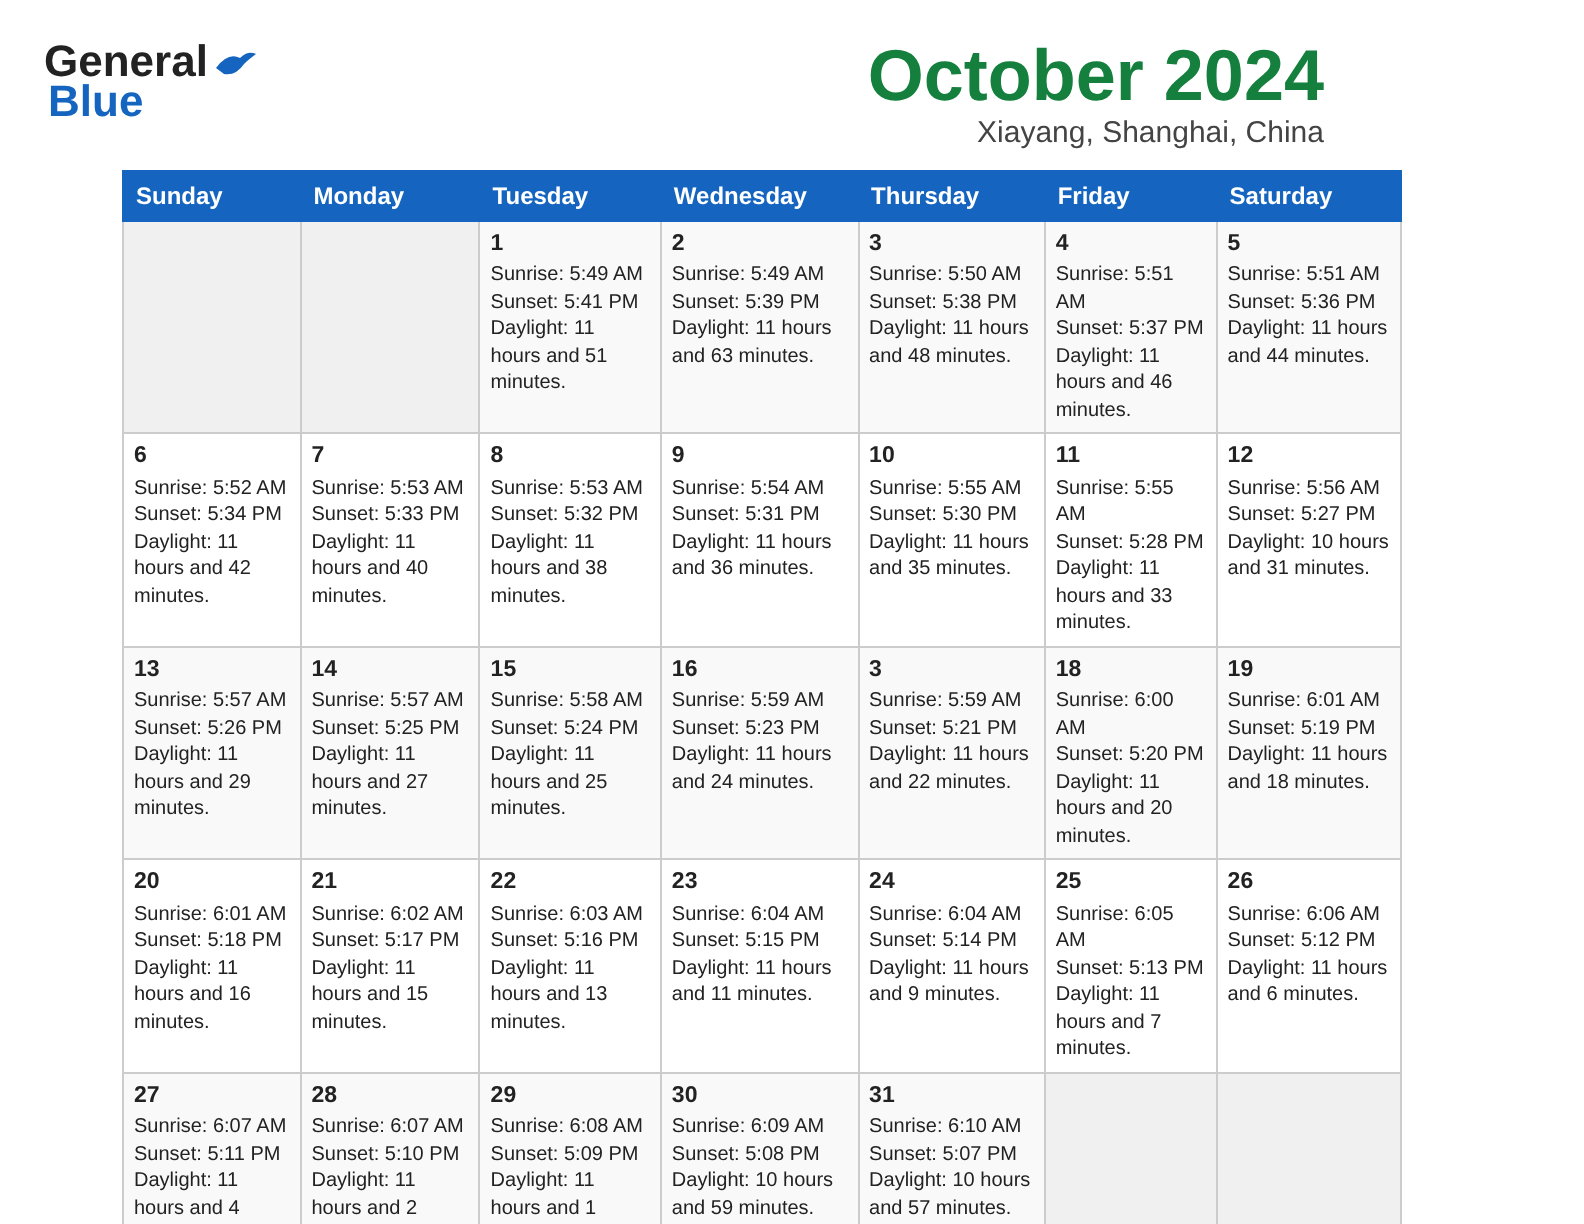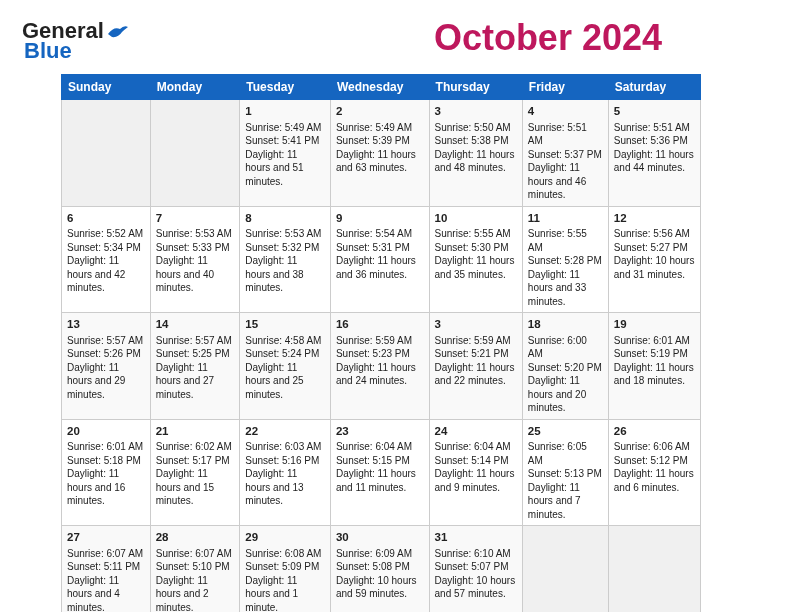--- a/index.html
+++ b/index.html
@@ -28,21 +28,21 @@
     .logo-row {
       display: flex;
       align-items: center;
     }
     .title-area {
       text-align: right;
     }
     .month-title {
       font-size: 36px;
       font-weight: bold;
-      color: #be185d;
+      color: #15803d;
       line-height: 1.1;
     }
     .location {
       font-size: 15px;
       color: #444;
     }
     .calendar {
       width: 100%;
       border-collapse: collapse;
       font-size: 10.5px;
@@ -94,20 +94,21 @@
       <div class="logo-row">
         <span style="font-size:22px;font-weight:bold;color:#222;">General</span>
         <svg width="22" height="16" viewBox="0 0 22 16" style="margin-left:2px;margin-top:2px;">
           <path d="M2 10 Q8 2 14 5 Q18 1 22 3 Q18 6 16 8 Q12 14 6 13 Z" fill="#1565c0"></path>
         </svg>
       </div>
       <span style="font-size:22px;font-weight:bold;color:#1565c0;margin-top:-6px;margin-left:2px;">Blue</span>
     </div>
     <div class="title-area">
       <div class="month-title">October 2024</div>
+      <div class="location">Xiayang, Shanghai, China</div>
     </div>
   </div>
 
   <table class="calendar">
     <thead>
       <tr>
         <th>Sunday</th>
         <th>Monday</th>
         <th>Tuesday</th>
         <th>Wednesday</th>
@@ -203,21 +204,21 @@
             <div>Daylight: 11 hours and 29 minutes.</div>
           </td>
           <td>
             <span class="day-num">14</span>
             <div>Sunrise: 5:57 AM</div>
             <div>Sunset: 5:25 PM</div>
             <div>Daylight: 11 hours and 27 minutes.</div>
           </td>
           <td>
             <span class="day-num">15</span>
-            <div>Sunrise: 4:58 AM</div>
+            <div>Sunrise: 5:58 AM</div>
             <div>Sunset: 5:24 PM</div>
             <div>Daylight: 11 hours and 25 minutes.</div>
           </td>
           <td>
             <span class="day-num">16</span>
             <div>Sunrise: 5:59 AM</div>
             <div>Sunset: 5:23 PM</div>
             <div>Daylight: 11 hours and 24 minutes.</div>
           </td>
           <td>

